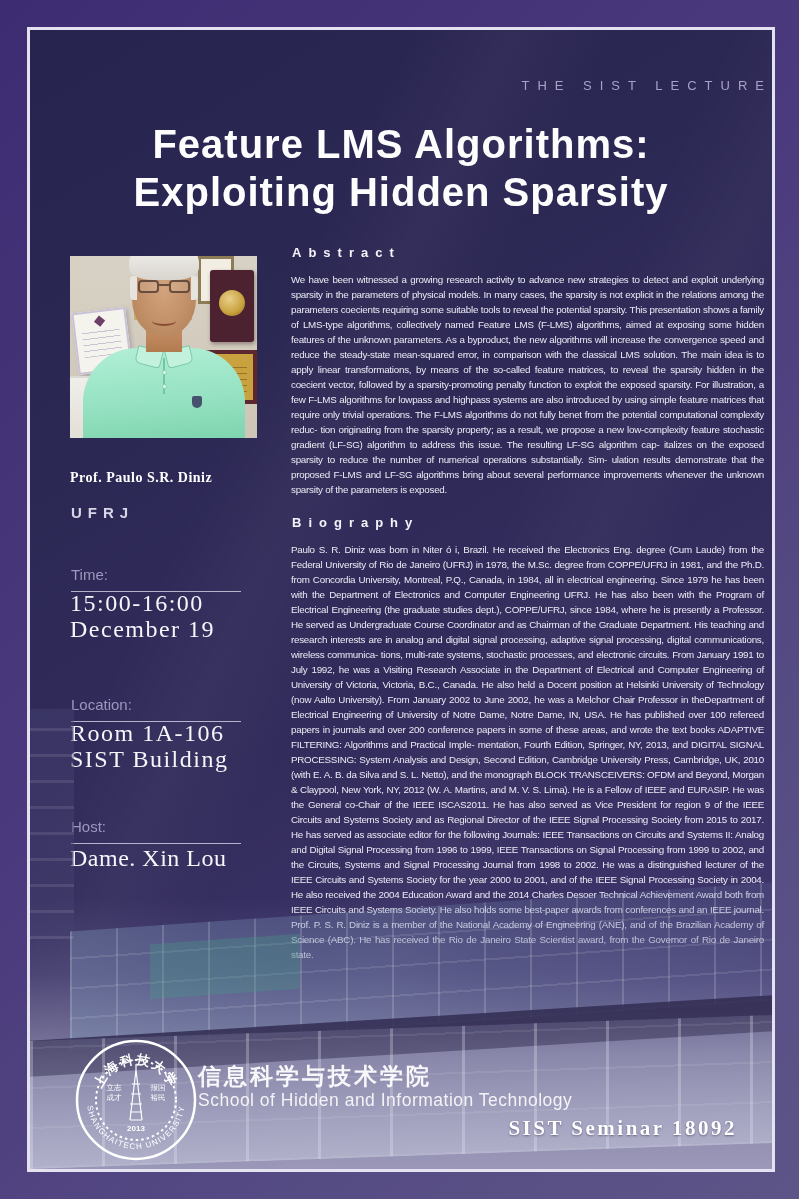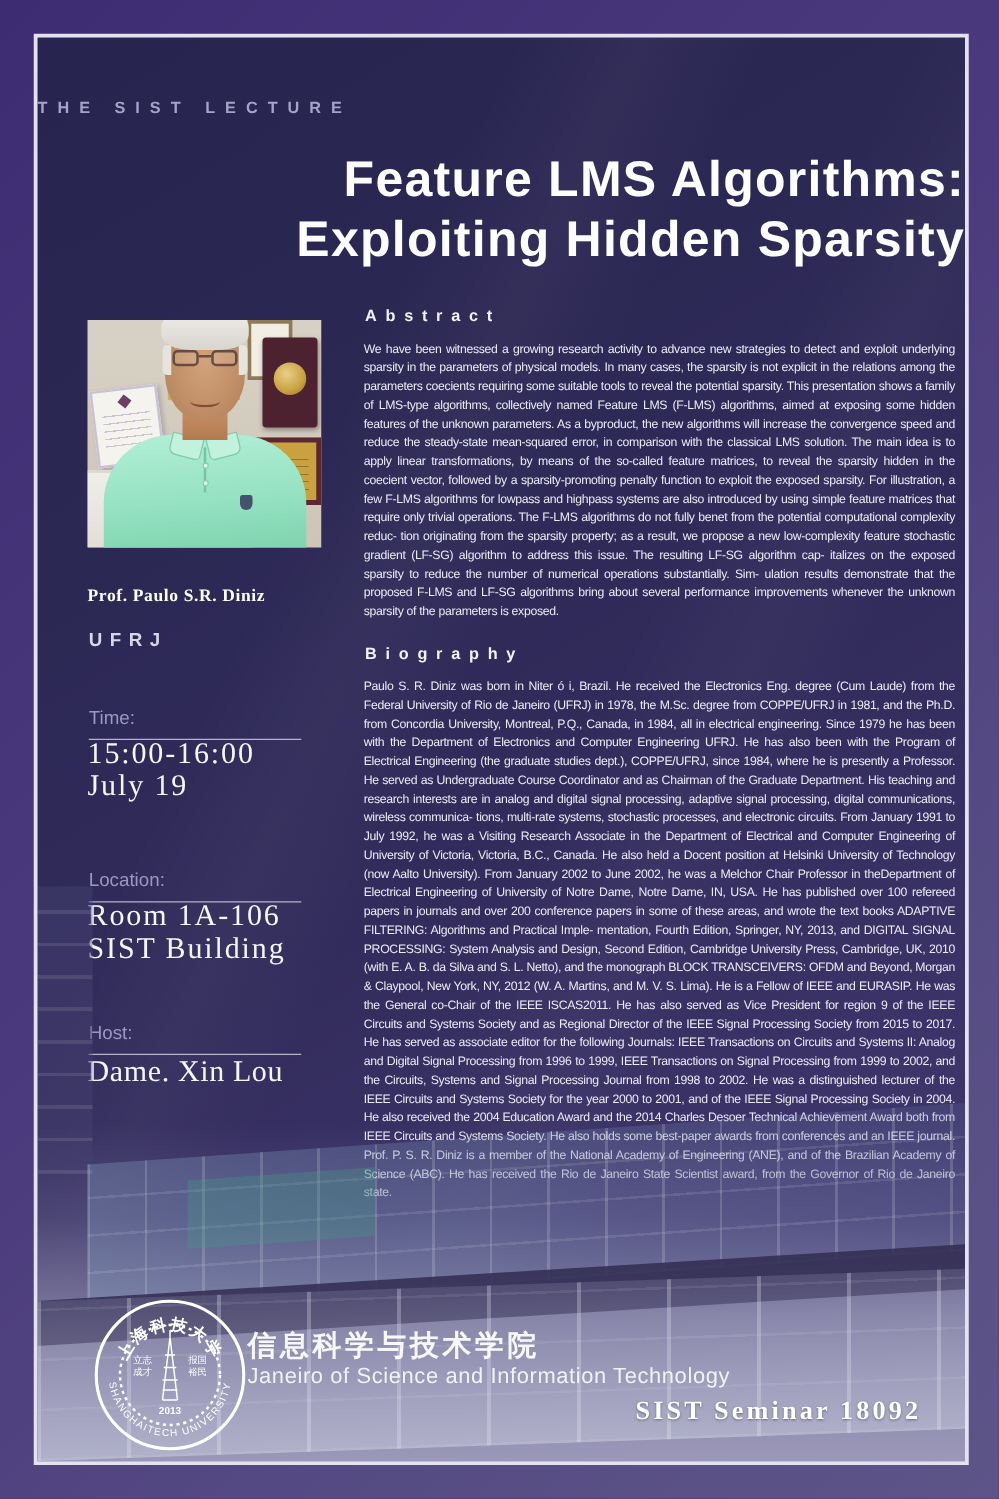--- a/index.html
+++ b/index.html
@@ -26,26 +26,26 @@
       linear-gradient(115deg, transparent 55%, rgba(255,255,255,0.03) 63%, transparent 70%);
   }
   .frame {
     position:absolute; left:27px; top:27px; width:748px; height:1145px;
     border:3px solid #e4e2f1; pointer-events:none; z-index:40;
   }
 
   
   .kicker {
     position:absolute; left:0; top:48px; width:100%;
-    text-align:left; font-size:13px; letter-spacing:8px;
-    color:#a7a2c8; font-weight:700;
+    text-align:right; font-size:13px; letter-spacing:8px;
+    color:#a7a2c8; font-weight:400;
   }
   .title {
     position:absolute; left:0; top:90px; width:100%;
-    text-align:right; font-size:40px; line-height:48px;
+    text-align:center; font-size:40px; line-height:48px;
     font-weight:bold; color:#fdfdfe; letter-spacing:1px;
   }
 
   
   .photo {
     position:absolute; left:40px; top:226px; width:187px; height:182px;
     background:linear-gradient(180deg,#d8d2c6 0%,#d2cbbd 55%,#cdc5b6 100%);
     overflow:hidden;
   }
   .ph-shelf { position:absolute; left:0; bottom:0; width:70%; height:34%;
@@ -229,21 +229,21 @@
         <div class="ph-smile"></div>
       </div>
     </div>
 
     <div class="speaker-name">Prof. Paulo S.R. Diniz</div>
     <div class="speaker-affil">UFRJ</div>
 
     <div class="info-label lbl-time">Time:</div>
     <div class="info-value val-time">
       <div>15:00-16:00</div>
-      <div>July 19</div>
+      <div>December 19</div>
     </div>
 
     <div class="info-label lbl-location">Location:</div>
     <div class="info-value val-location">
       <div>Room 1A-106</div>
       <div>SIST Building</div>
     </div>
 
     <div class="info-label lbl-host">Host:</div>
     <div class="info-value val-host">Dame. Xin Lou</div>
@@ -283,18 +283,18 @@
         <path d="M 62,26 L 62,32"></path>
       </g>
       <text x="62" y="93" font-size="8" fill="#ffffff" text-anchor="middle" font-weight="bold">2013</text>
       <text x="40" y="52" font-size="7.5" fill="#ffffff" text-anchor="middle">立志</text>
       <text x="40" y="62" font-size="7.5" fill="#ffffff" text-anchor="middle">成才</text>
       <text x="84" y="52" font-size="7.5" fill="#ffffff" text-anchor="middle">报国</text>
       <text x="84" y="62" font-size="7.5" fill="#ffffff" text-anchor="middle">裕民</text>
     </svg>
 
     <div class="college-cn">信息科学与技术学院</div>
-    <div class="college-en">Janeiro of Science and Information Technology</div>
+    <div class="college-en">School of Hidden and Information Technology</div>
     <div class="seminar-no">SIST Seminar 18092</div>
   </div>
 
   <div class="frame"></div>
 </div>
 
 </body></html>

